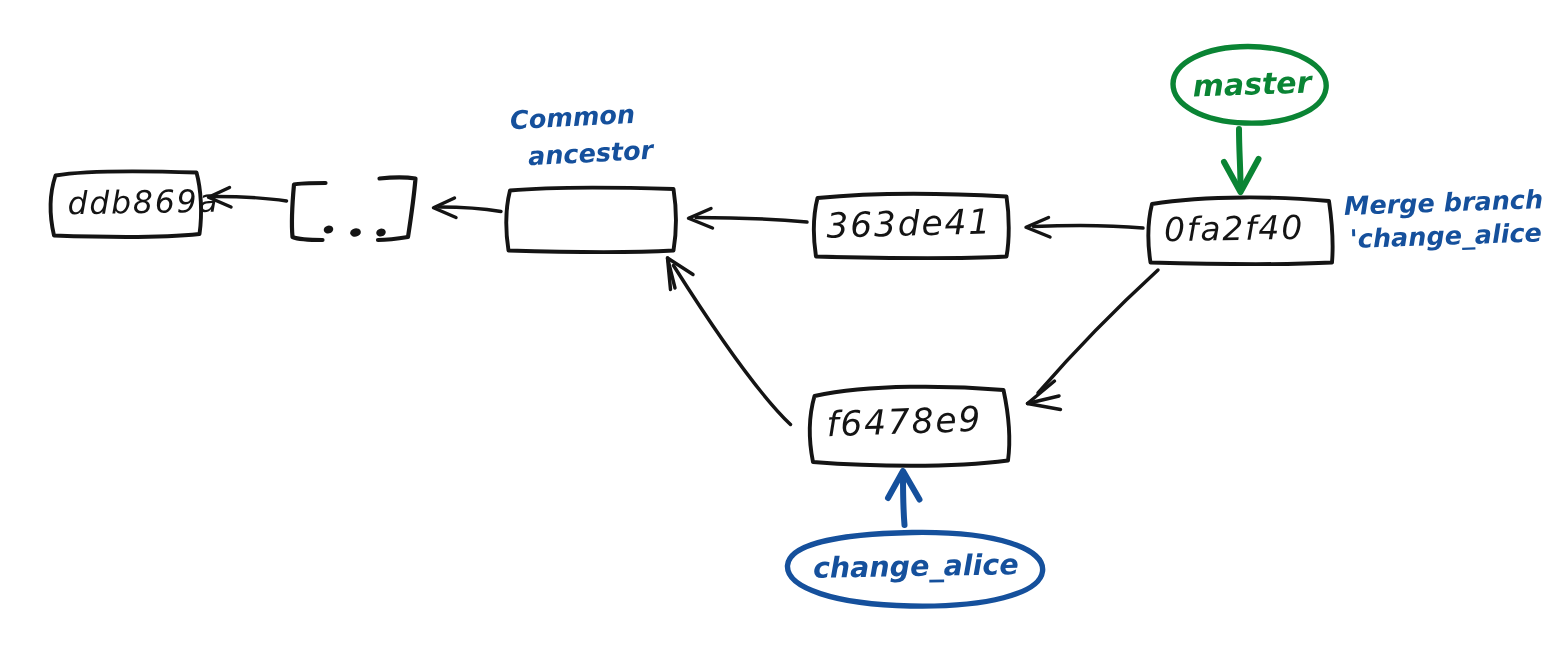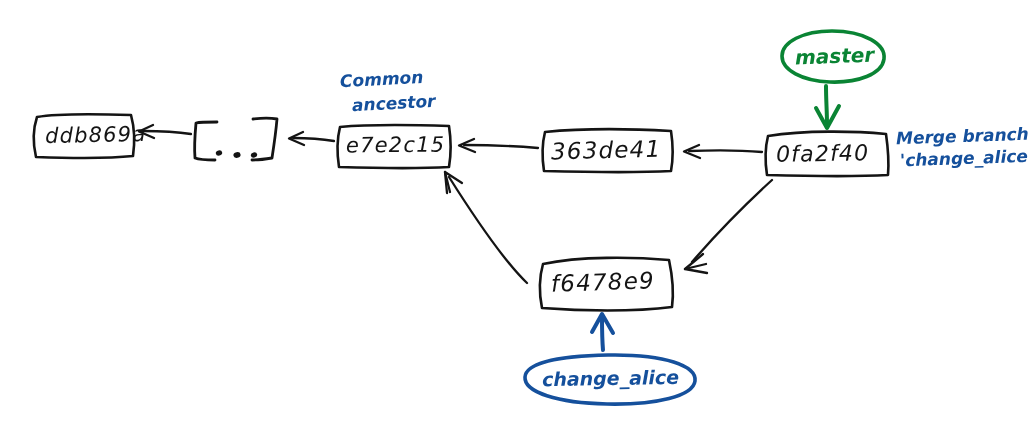--- a/index.html
+++ b/index.html
@@ -139,21 +139,20 @@
     </g>
     <g fill="none" stroke="#15509c" stroke-width="4" stroke-linecap="round" stroke-linejoin="round">
       <path d="M603,350 C602,338 602,328 602,317"></path>
       <path d="M592,332 L602,314 L613,333"></path>
     </g>
 
   </svg>
 
   <div class="ink-text hash" style="left:45px; top:123px; transform:rotate(-1deg);">ddb869a</div>
 
-  <div class="ink-text hash" style="left:346px; top:133px; transform:rotate(-0.5deg);">e7e2c15</div>
 
   <div class="ink-text hash" style="left:551px; top:137px; transform:rotate(-1.5deg); font-size:23px;">363de41</div>
 
   <div class="ink-text hash" style="left:776px; top:141px; transform:rotate(-1deg); font-size:22px;">0fa2f40</div>
 
   <div class="ink-text hash" style="left:551px; top:269px; transform:rotate(-2deg); font-size:23px;">f6478e9</div>
 
   <div class="ink-text label-blue" style="left:340px; top:69px; transform:rotate(-3deg);">Common</div>
   <div class="ink-text label-blue" style="left:352px; top:93px; transform:rotate(-3deg);">ancestor</div>
 

